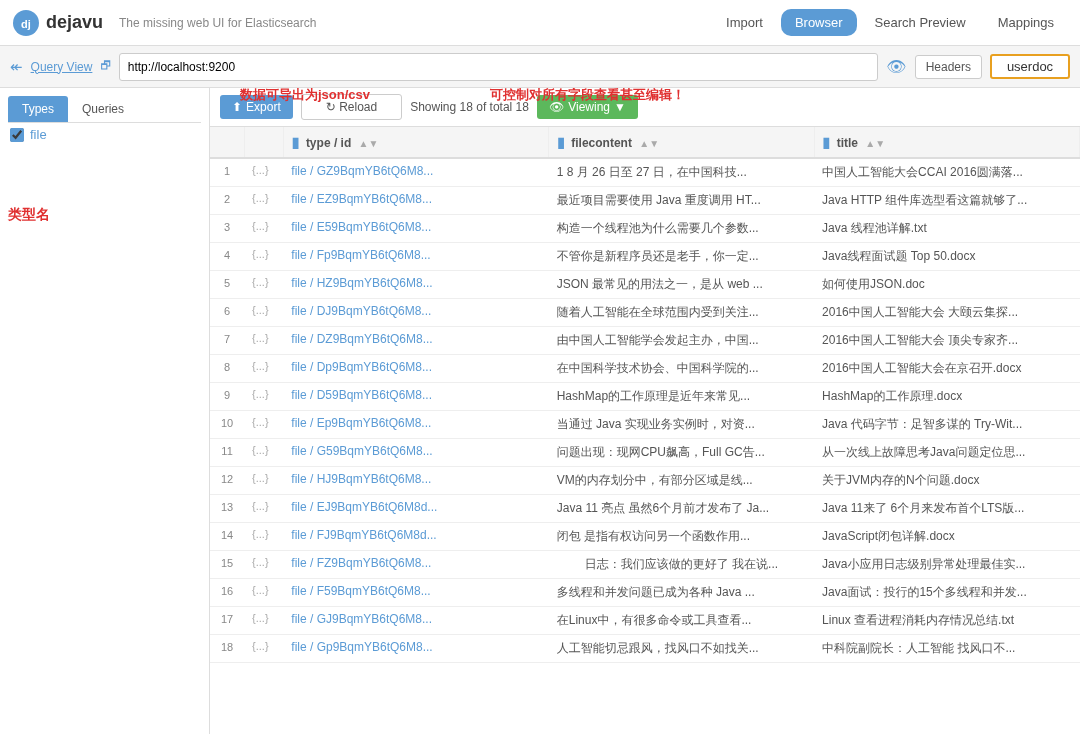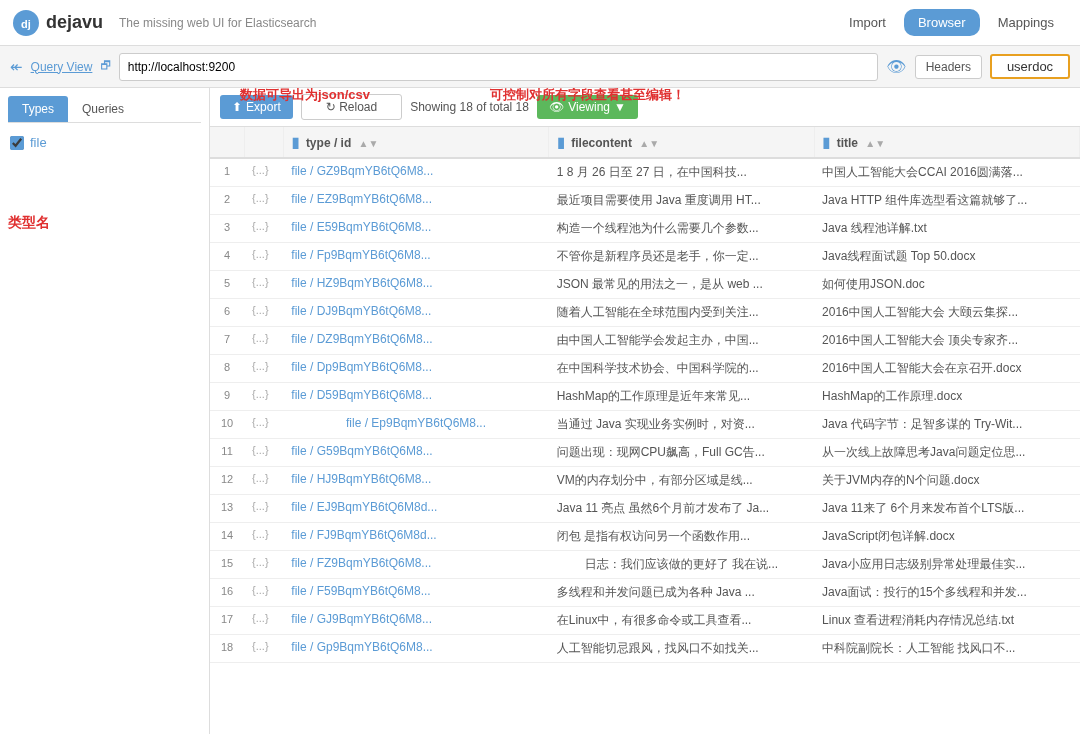--- a/index.html
+++ b/index.html
@@ -120,21 +120,20 @@
       width: 210px;
       border-right: 1px solid #ddd;
       padding: 8px;
       flex-shrink: 0;
       overflow-y: auto;
       position: relative;
     }
     .sidebar-tabs {
       display: flex;
       border-bottom: 1px solid #ddd;
-      margin-bottom: 8px;
     }
     .sidebar-tab {
       padding: 6px 14px;
       font-size: 12px;
       cursor: pointer;
       color: #555;
     }
     .sidebar-tab.active {
       background: #5b9bd5;
       color: #fff;
@@ -272,20 +271,21 @@
     <svg class="logo-icon" viewBox="0 0 28 28">
       <circle cx="14" cy="14" r="13" fill="#5b9bd5"></circle>
       <text x="14" y="19" text-anchor="middle" fill="#fff" font-size="11" font-weight="bold">dj</text>
     </svg>
     <span class="header-brand">dejavu</span>
   </div>
   <span class="header-tagline">The missing web UI for Elasticsearch</span>
   <nav class="nav-links">
     <a class="nav-link">Import</a>
     <a class="nav-link active">Browser</a>
+    <a class="nav-link">Search Preview</a>
     <a class="nav-link">Mappings</a>
   </nav>
 </div>
 
 <div class="toolbar">
   <span class="share-icon-btn">↞</span>
   <a class="query-view-link">Query View</a>
   <span style="color:#5b9bd5;font-size:11px;">🗗</span>
   <input class="url-input" value="http://localhost:9200" style="">
   <span class="eye-btn">👁</span>
@@ -415,21 +415,21 @@
             <tr>
     <td><span class="row-num">9</span></td>
     <td style="color:#aaa;font-size:11px;cursor:pointer;">{...}</td>
     <td class="type-id-cell" style="max-width:200px;overflow:hidden;text-overflow:ellipsis;white-space:nowrap;">file / D59BqmYB6tQ6M8...</td>
     <td class="content-cell" style="max-width:200px;overflow:hidden;text-overflow:ellipsis;white-space:nowrap;">HashMap的工作原理是近年来常见...</td>
     <td class="title-cell" style="max-width:200px;overflow:hidden;text-overflow:ellipsis;white-space:nowrap;">HashMap的工作原理.docx</td>
   </tr>
             <tr>
     <td><span class="row-num">10</span></td>
     <td style="color:#aaa;font-size:11px;cursor:pointer;">{...}</td>
-    <td class="type-id-cell" style="max-width:200px;overflow:hidden;text-overflow:ellipsis;white-space:nowrap;text-align:center;">file / Ep9BqmYB6tQ6M8...</td>
+    <td class="type-id-cell" style="max-width:200px;overflow:hidden;text-overflow:ellipsis;white-space:nowrap;">file / Ep9BqmYB6tQ6M8...</td>
     <td class="content-cell" style="max-width:200px;overflow:hidden;text-overflow:ellipsis;white-space:nowrap;">当通过 Java 实现业务实例时，对资...</td>
     <td class="title-cell" style="max-width:200px;overflow:hidden;text-overflow:ellipsis;white-space:nowrap;">Java 代码字节：足智多谋的 Try-Wit...</td>
   </tr>
             <tr>
     <td><span class="row-num">11</span></td>
     <td style="color:#aaa;font-size:11px;cursor:pointer;">{...}</td>
     <td class="type-id-cell" style="max-width:200px;overflow:hidden;text-overflow:ellipsis;white-space:nowrap;">file / G59BqmYB6tQ6M8...</td>
     <td class="content-cell" style="max-width:200px;overflow:hidden;text-overflow:ellipsis;white-space:nowrap;">问题出现：现网CPU飙高，Full GC告...</td>
     <td class="title-cell" style="max-width:200px;overflow:hidden;text-overflow:ellipsis;white-space:nowrap;">从一次线上故障思考Java问题定位思...</td>
   </tr>

